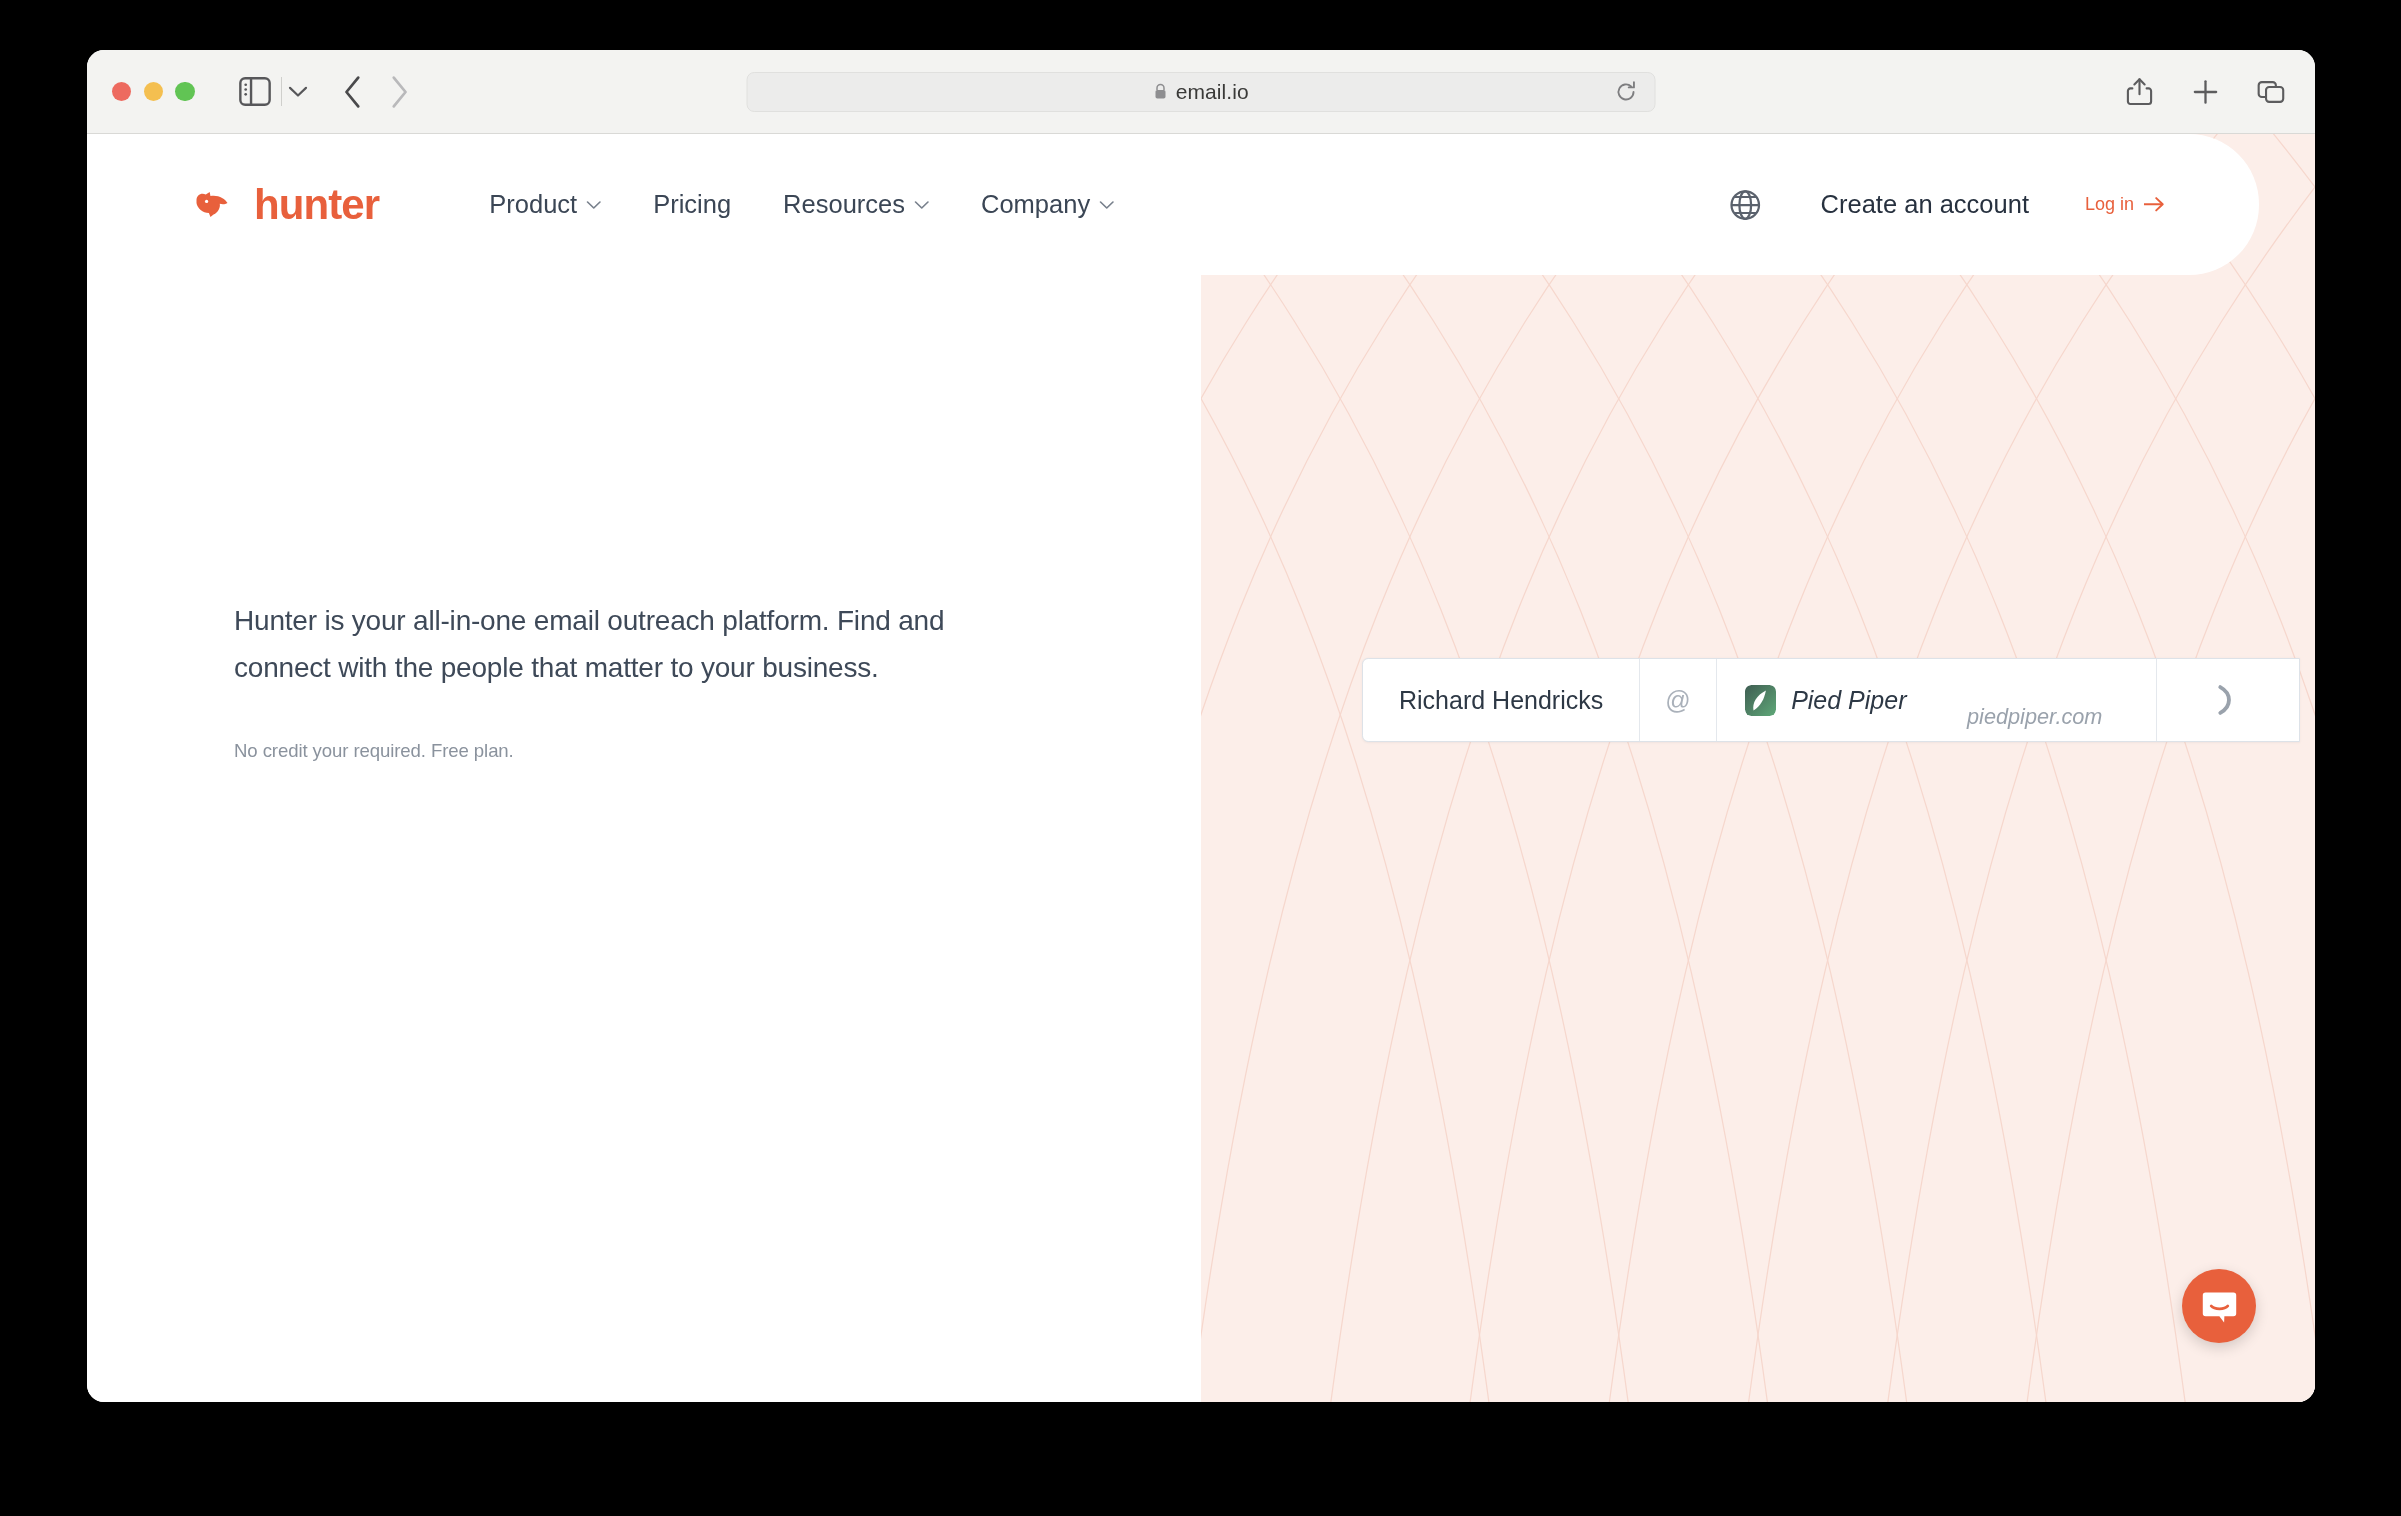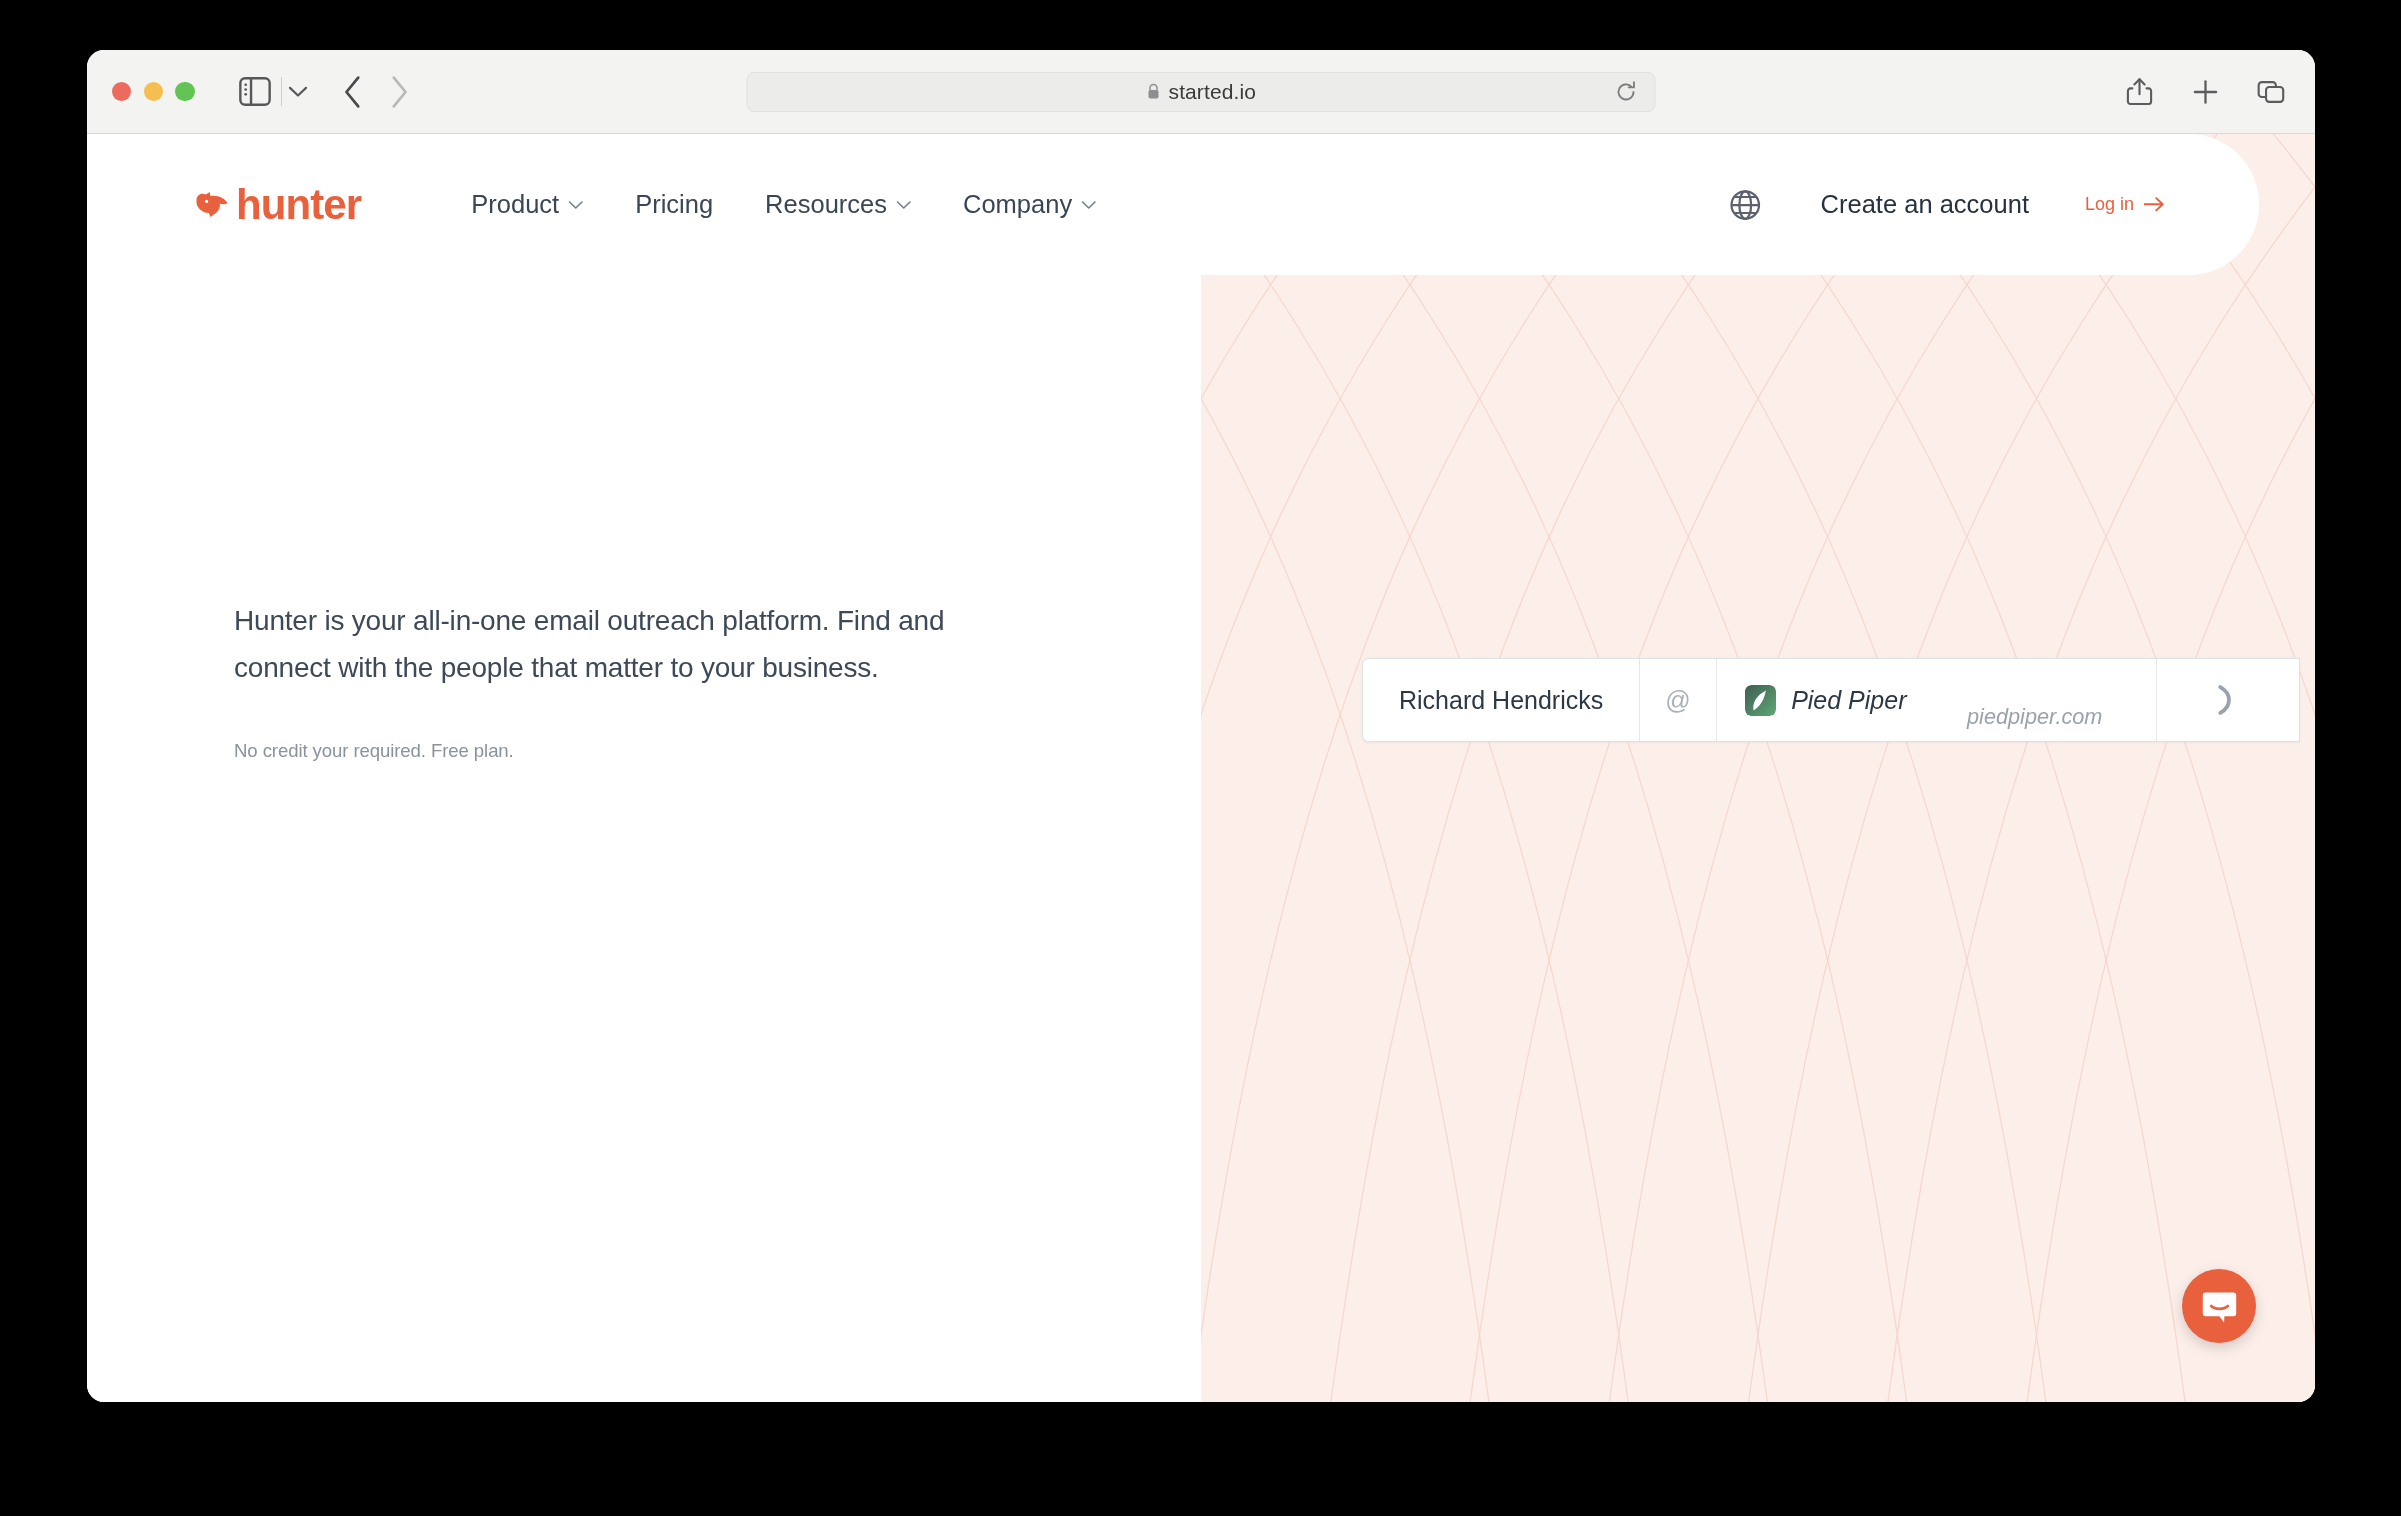--- a/index.html
+++ b/index.html
@@ -96,21 +96,21 @@
   #site-nav {
     position:absolute;
     left:0; top:0;
     width:2172px; height:141px;
     background:#ffffff;
     border-top-right-radius:70px;
     border-bottom-right-radius:70px;
     display:flex; align-items:center;
     z-index:5;
   }
-  #logo { display:flex; align-items:center; gap:6px; margin-left:107px; cursor:pointer; }
+  #logo { display:flex; align-items:center; gap:24px; margin-left:107px; cursor:pointer; }
   #logo-mark { width:36px; height:31px; }
   #logo-text {
     font-size:42px; font-weight:700; color:#e8603c;
     letter-spacing:-0.9px; line-height:1;
   }
 
   #nav-links { display:flex; align-items:center; margin-left:84px; gap:0; }
   .nav-link {
     display:flex; align-items:center; gap:8.5px;
     font-size:25.5px; color:#3b4655;
@@ -249,21 +249,21 @@
         </svg>
       </div>
     </div>
 
     <div id="url-bar">
       <div id="url-inner">
         <svg class="lock-icon" viewBox="0 0 14 18">
           <path d="M3.3 7.4 V5.2 a3.7 3.7 0 0 1 7.4 0 V7.4" stroke="#8e8e90" stroke-width="1.6" fill="none"></path>
           <rect x="1.7" y="7.4" width="10.6" height="9.1" rx="1.9" fill="#8e8e90"></rect>
         </svg>
-        <span id="url-text">started.io</span>
+        <span id="url-text">email.io</span>
       </div>
       <svg id="reload-btn" viewBox="0 0 22 22" fill="none">
         <path d="M18.2 11 a7.2 7.2 0 1 1 -2.3 -5.3" stroke="#7e7e80" stroke-width="1.8" stroke-linecap="round"></path>
         <path d="M18.6 1.6 L18.6 6.6 L13.6 6.6" stroke="#7e7e80" stroke-width="1.8" stroke-linecap="round" stroke-linejoin="round"></path>
       </svg>
     </div>
 
     <div class="toolbar-right">
       <svg class="tb-icon" viewBox="0 0 24 26" fill="none">
         <path d="M12 1.6 V15" stroke="#5c5c5e" stroke-width="1.9" stroke-linecap="round"></path>

